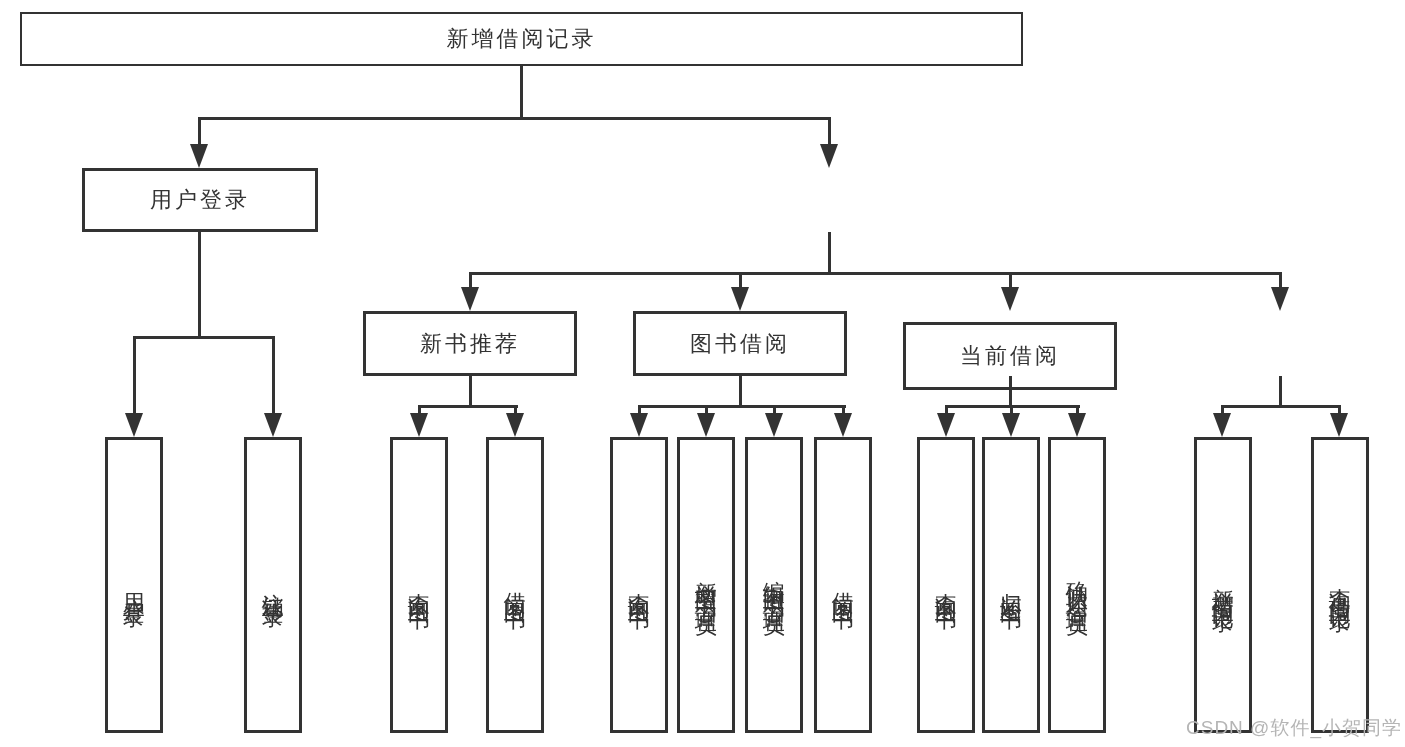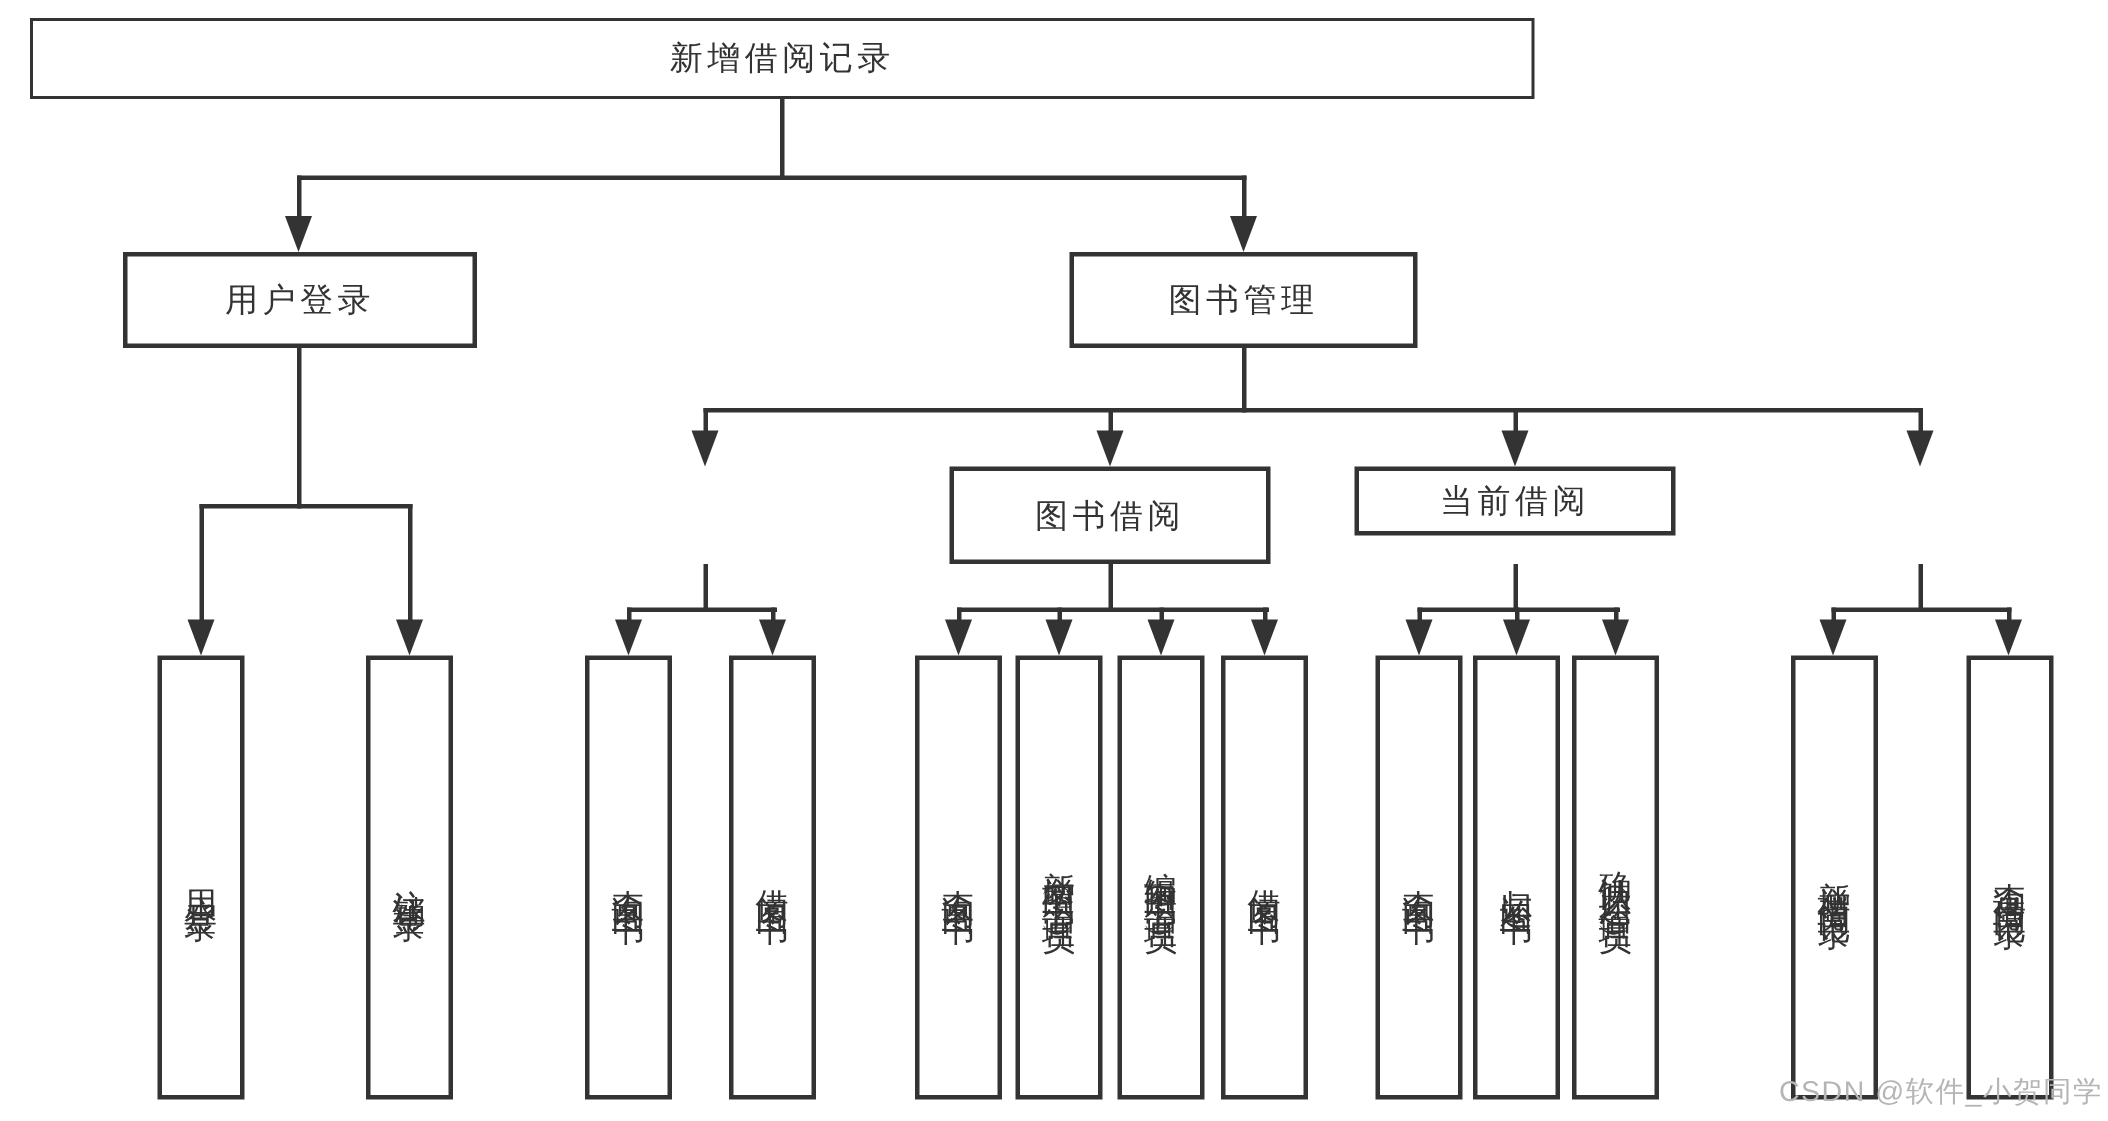--- a/index.html
+++ b/index.html
@@ -41,28 +41,28 @@
 
 <div class="canvas">
 
   <div class="node h root" style="left:20px; top:12px; width:1003px; height:54px;">
     <span>新增借阅记录</span>
   </div>
 
   <div class="node h" style="left:82px; top:168px; width:236px; height:64px;">
     <span>用户登录</span>
   </div>
-  <div class="node h" style="left:713px; top:168px; width:232px; height:64px;">
-    <span>图书管理</span>
+
+  <div class="node h" style="left:363px; top:311px; width:214px; height:65px;">
+    <span>新书推荐</span>
   </div>
-
   <div class="node h" style="left:633px; top:311px; width:214px; height:65px;">
     <span>图书借阅</span>
   </div>
-  <div class="node h" style="left:903px; top:311px; width:214px; height:46px;">
+  <div class="node h" style="left:903px; top:322px; width:214px; height:68px;">
     <span>当前借阅</span>
   </div>
 
   <div class="node v" style="left:105px; top:437px; width:58px; height:296px;">
     <span class="vlabel">用户登录</span>
   </div>
   <div class="node v" style="left:244px; top:437px; width:58px; height:296px;">
     <span class="vlabel">注销登录</span>
   </div>
 

